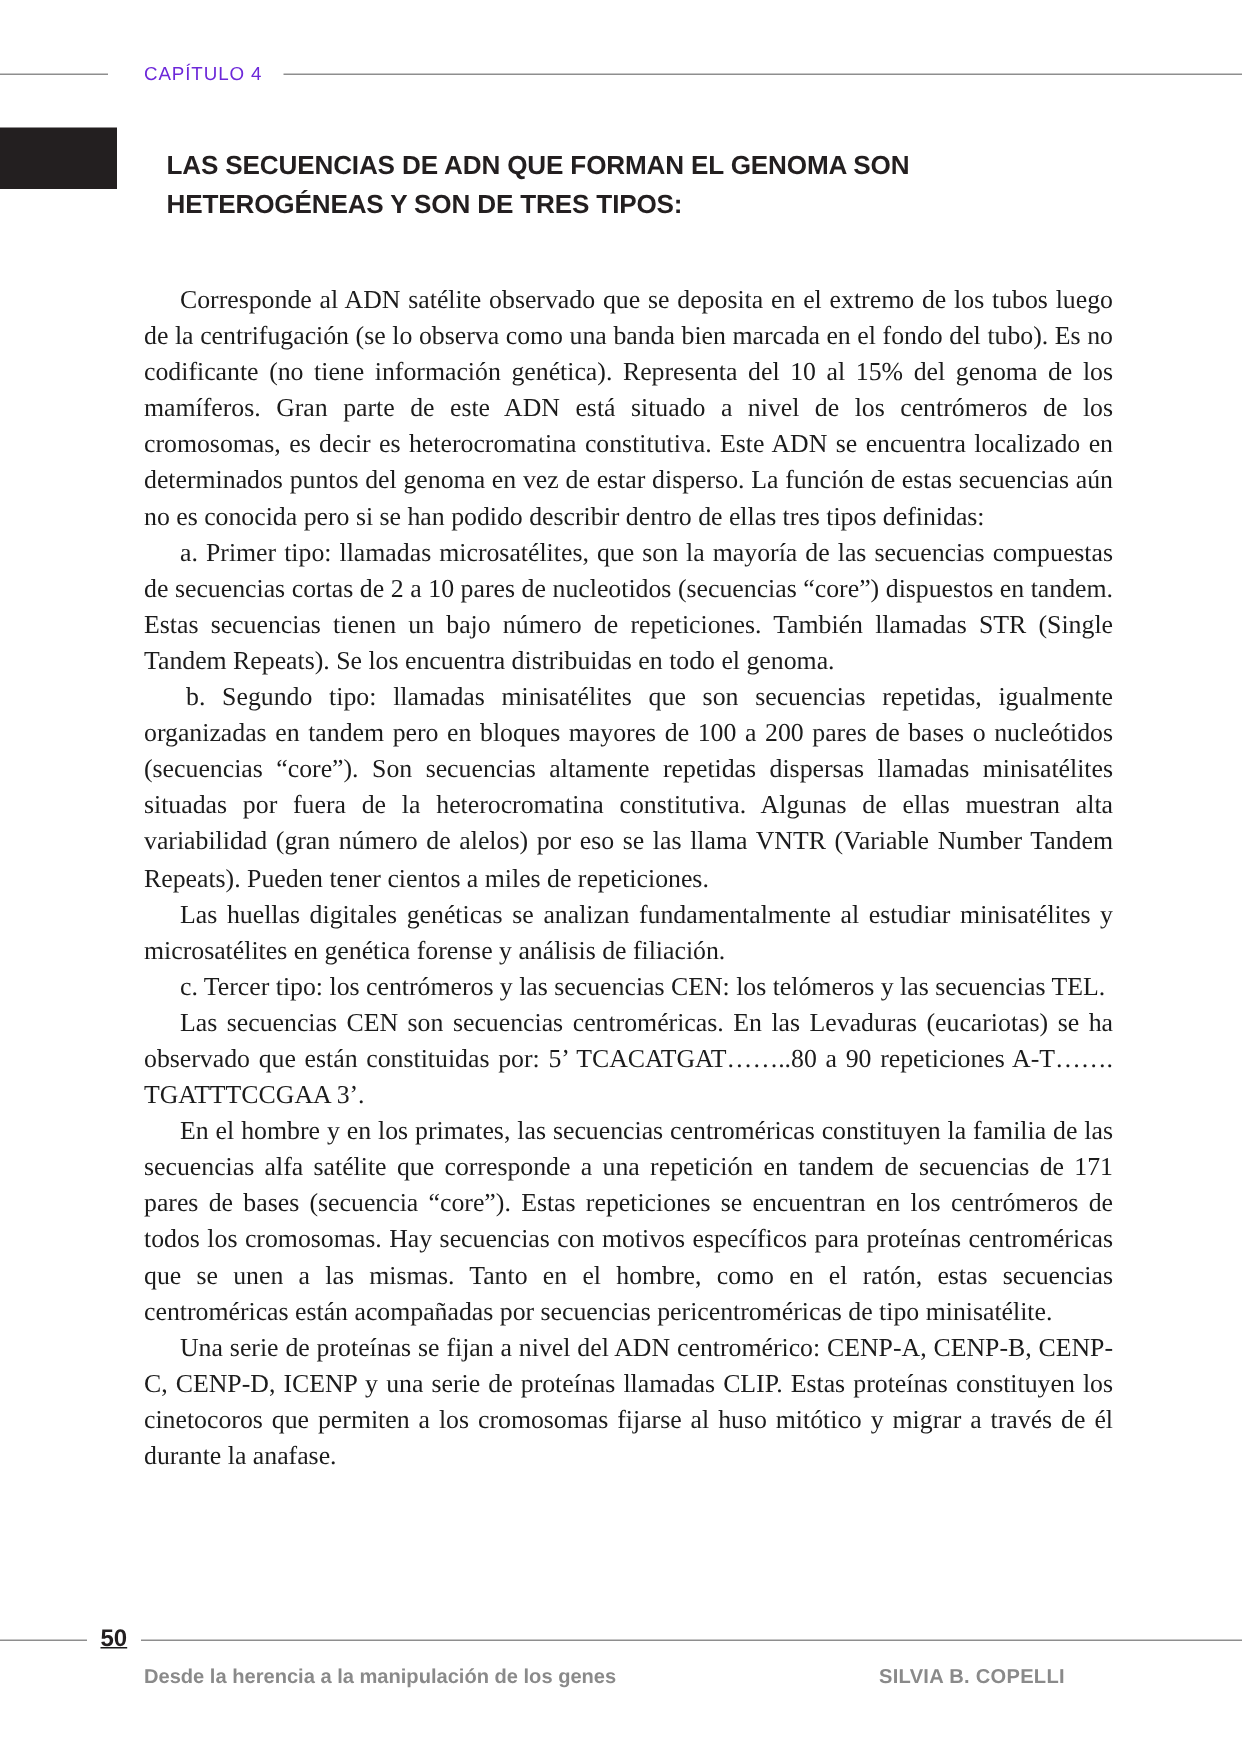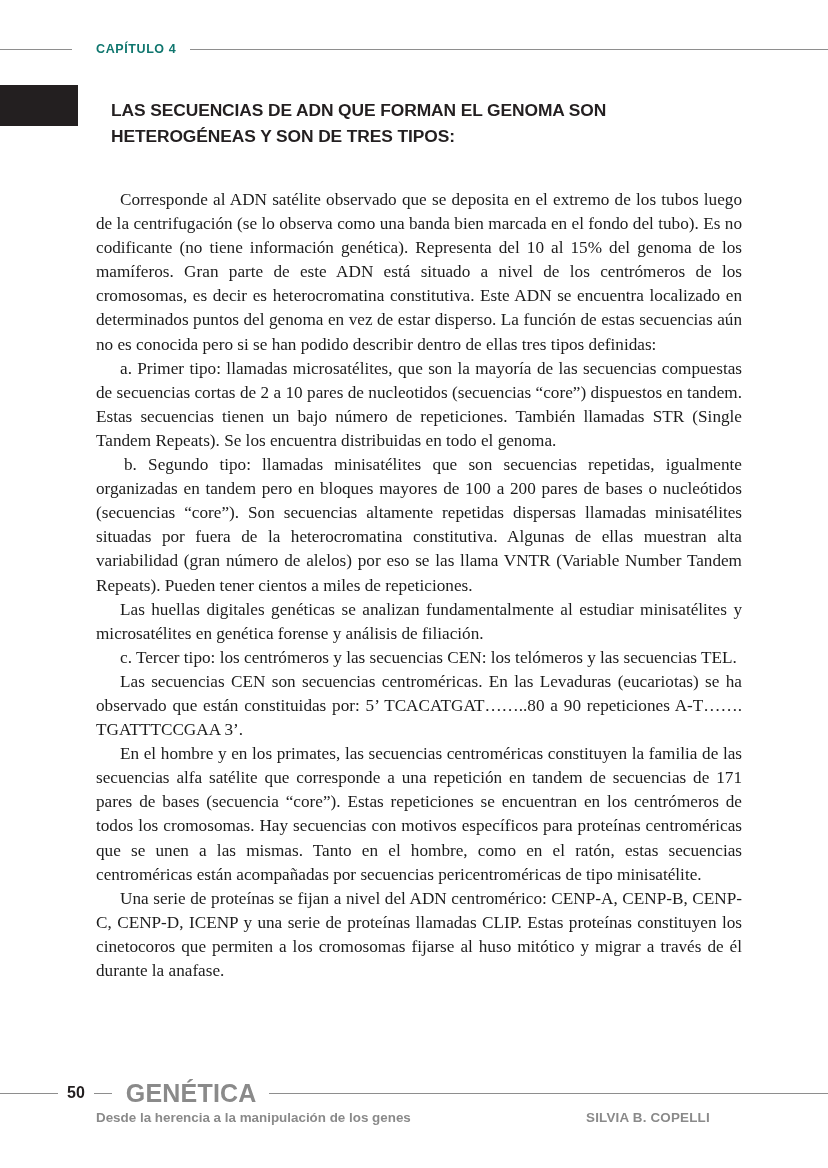--- a/index.html
+++ b/index.html
@@ -28,24 +28,24 @@
     align-items: center;
   }
   .rule-short {
     width: 72px;
     height: 1px;
     background: #8e8e8e;
     flex: 0 0 auto;
   }
   .chapter-label {
     font-family: "Liberation Sans", "DejaVu Sans", sans-serif;
-    font-weight: bold;
+    font-weight: normal;
     font-size: 12.5px;
     letter-spacing: 0.6px;
-    color: #0f766e;
+    color: #6d28d9;
     padding: 0 14px 0 24px;
     white-space: nowrap;
     flex: 0 0 auto;
   }
   .rule-long {
     height: 1px;
     background: #8e8e8e;
     flex: 1 1 auto;
     margin-right: 0;
   }
@@ -106,20 +106,21 @@
   p.para.tight-indent {
     text-indent: 28px;
   }
 
   
   .footer {
     position: absolute;
     left: 0;
     top: 1078px;
     width: 828px;
+    text-decoration: underline;
   }
   .footer-top {
     display: flex;
     align-items: center;
     height: 30px;
   }
   .footer-rule-left {
     width: 58px;
     height: 1px;
     background: #8e8e8e;
@@ -208,20 +209,19 @@
     <p class="para">Una serie de proteínas se fijan a nivel del ADN centromérico: CENP-A, CENP-B, CENP-C, CENP-D, ICENP y una serie de proteínas llamadas CLIP. Estas proteínas constituyen los cinetocoros que permiten a los cromosomas fijarse al huso mitótico y migrar a través de él durante la anafase.</p>
   </div>
 
 </div>
 
 <div class="footer">
   <div class="footer-top">
     <div class="footer-rule-left"></div>
     <div class="page-number">50</div>
     <div class="footer-rule-mid"></div>
-    <div class="brand">GENÉTICA</div>
     <div class="footer-rule-right"></div>
   </div>
   <div class="footer-bottom">
     <div class="tagline">Desde la herencia a la manipulación de los genes</div>
     <div class="author">SILVIA B. COPELLI</div>
   </div>
 </div>
 
 </body></html>

